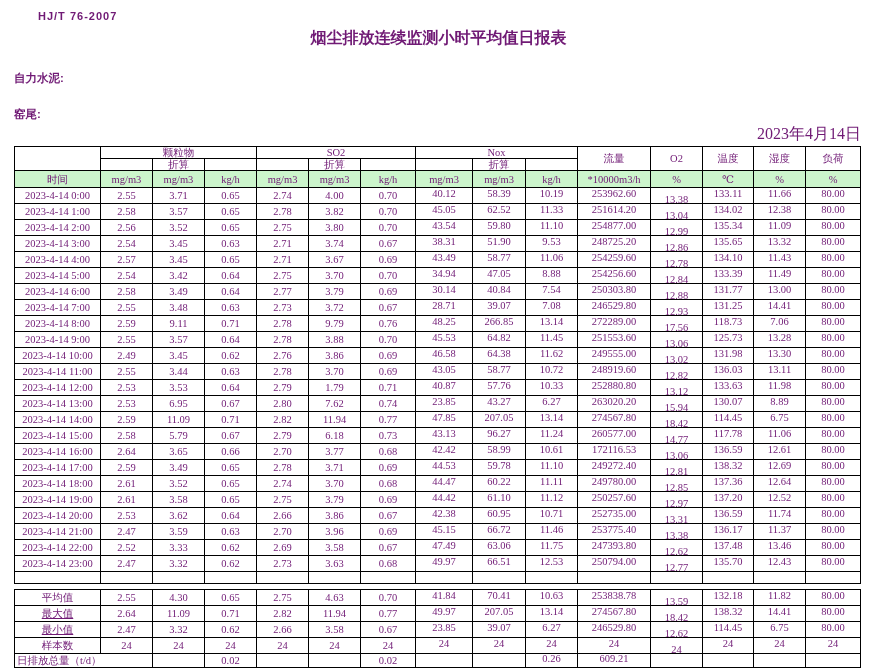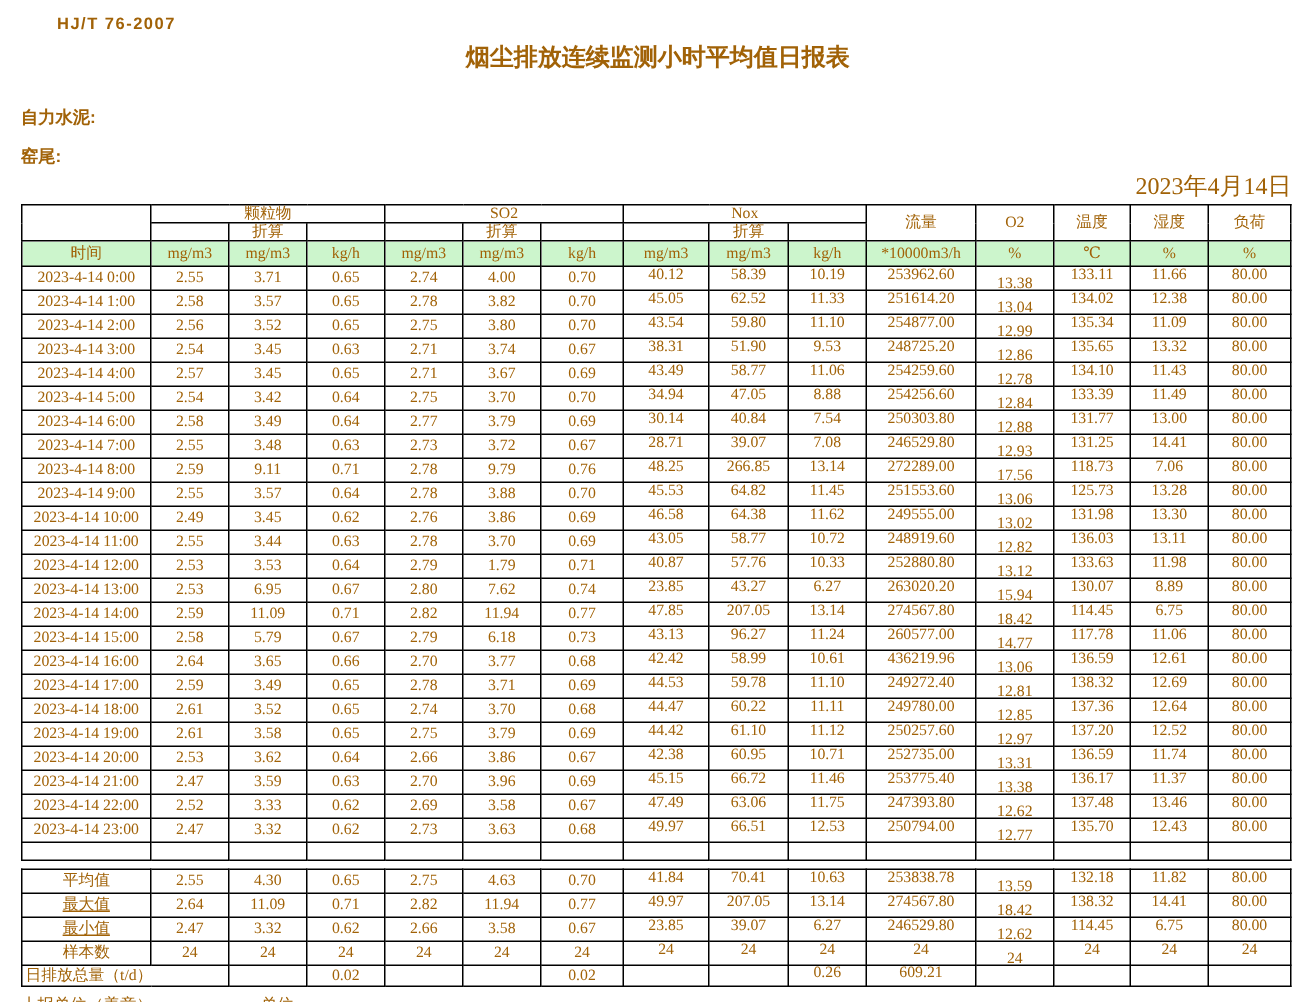--- a/index.html
+++ b/index.html
@@ -1,37 +1,37 @@
 <!DOCTYPE html>
 <html><head>
 <meta charset="utf-8">
 <style>
   html,body{margin:0;padding:0;background:#fff;}
   .page{
     position:relative;
     width:877px;height:668px;
     box-sizing:border-box;
     background:#fff;
-    color:#a16207;
+    color:#701a75;
     font-family:"Liberation Serif","DejaVu Serif",serif;
     overflow:hidden;
   }
   .inner{padding:8px 14px 0 14px;}
   .std-no{
     font-family:"Liberation Sans","DejaVu Sans",sans-serif;
     font-weight:bold;font-size:11px;letter-spacing:1px;
     margin:2px 0 0 24px;
   }
   .title{
     font-family:"Liberation Sans","DejaVu Sans",sans-serif;
     font-weight:bold;font-size:16px;text-align:center;margin-top:6px;
   }
   .company,.kiln{
     font-family:"Liberation Sans","DejaVu Sans",sans-serif;
-    font-weight:bold;font-size:11.5px;margin-top:11px;
+    font-weight:bold;font-size:11.5px;margin-top:21px;
   }
   .company{margin-top:22px;}
   .date-line{font-size:16px;text-align:right;margin:2px 2px 1px 0;}
   table{border-collapse:collapse;table-layout:fixed;width:846px;}
   td{
     border:1px solid #000;
     font-size:10.5px;
     text-align:center;
     padding:0;height:15px;line-height:1.05;
     white-space:nowrap;overflow:hidden;
@@ -396,21 +396,21 @@
             <td>2023-4-14 16:00</td>
             <td><span>2.64</span></td>
             <td><span>3.65</span></td>
             <td><span>0.66</span></td>
             <td><span>2.70</span></td>
             <td><span>3.77</span></td>
             <td><span>0.68</span></td>
             <td><span class="hi">42.42</span></td>
             <td><span class="hi">58.99</span></td>
             <td><span class="hi">10.61</span></td>
-            <td><span class="hi">436219.96</span></td>
+            <td><span class="hi">172116.53</span></td>
             <td><span class="lo">13.06</span></td>
             <td><span class="hi">136.59</span></td>
             <td><span class="hi">12.61</span></td>
             <td><span class="hi">80.00</span></td>
           </tr>
           <tr>
             <td>2023-4-14 17:00</td>
             <td><span>2.59</span></td>
             <td><span>3.49</span></td>
             <td><span>0.65</span></td>

